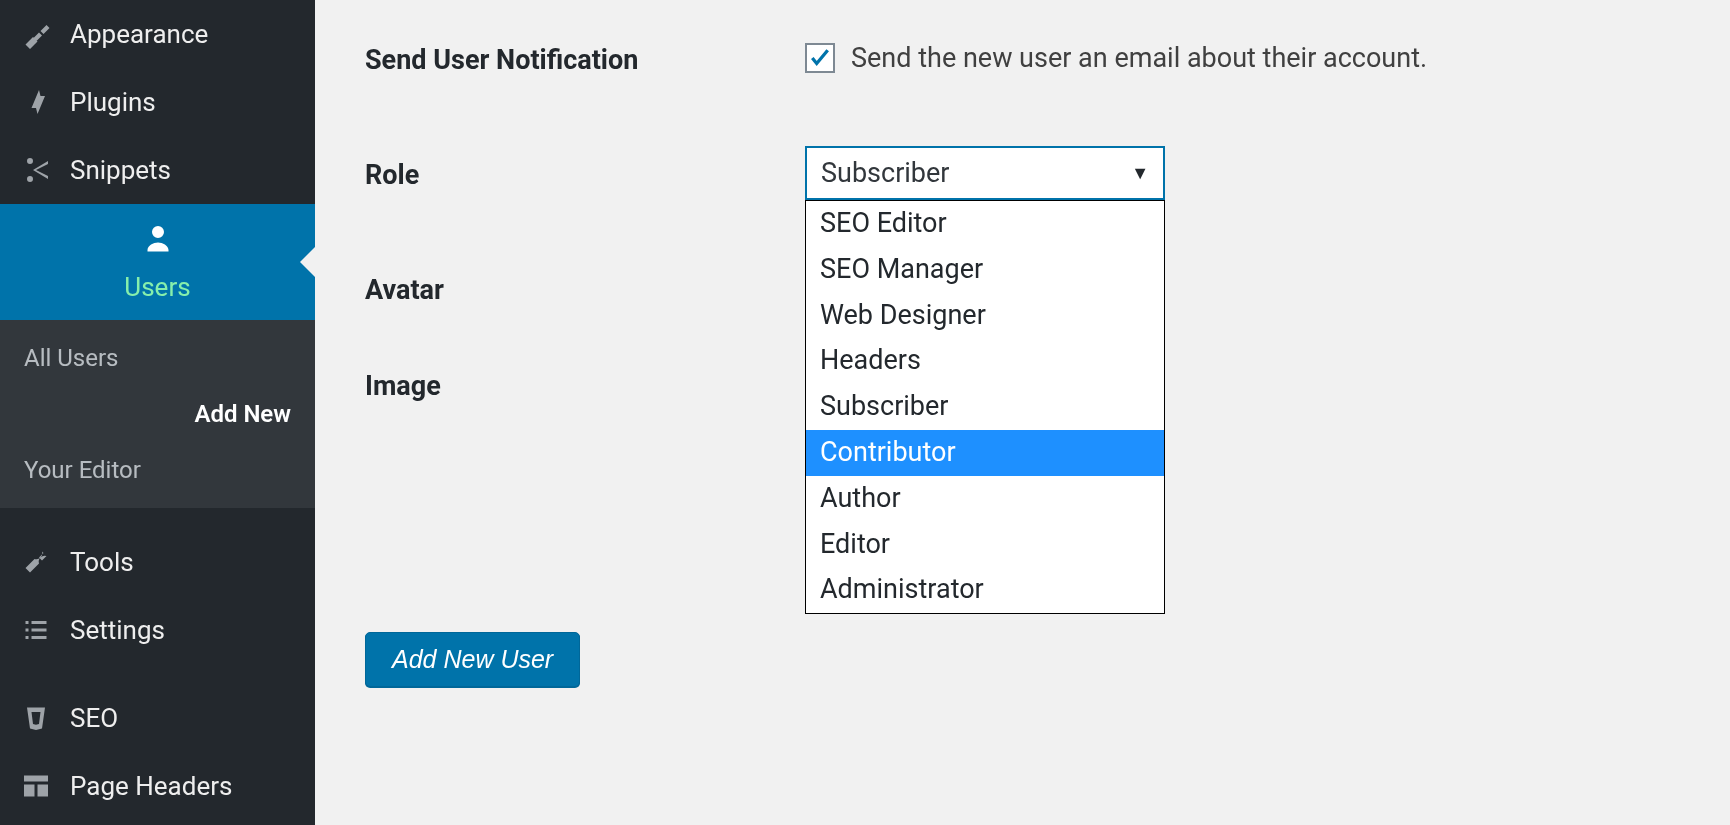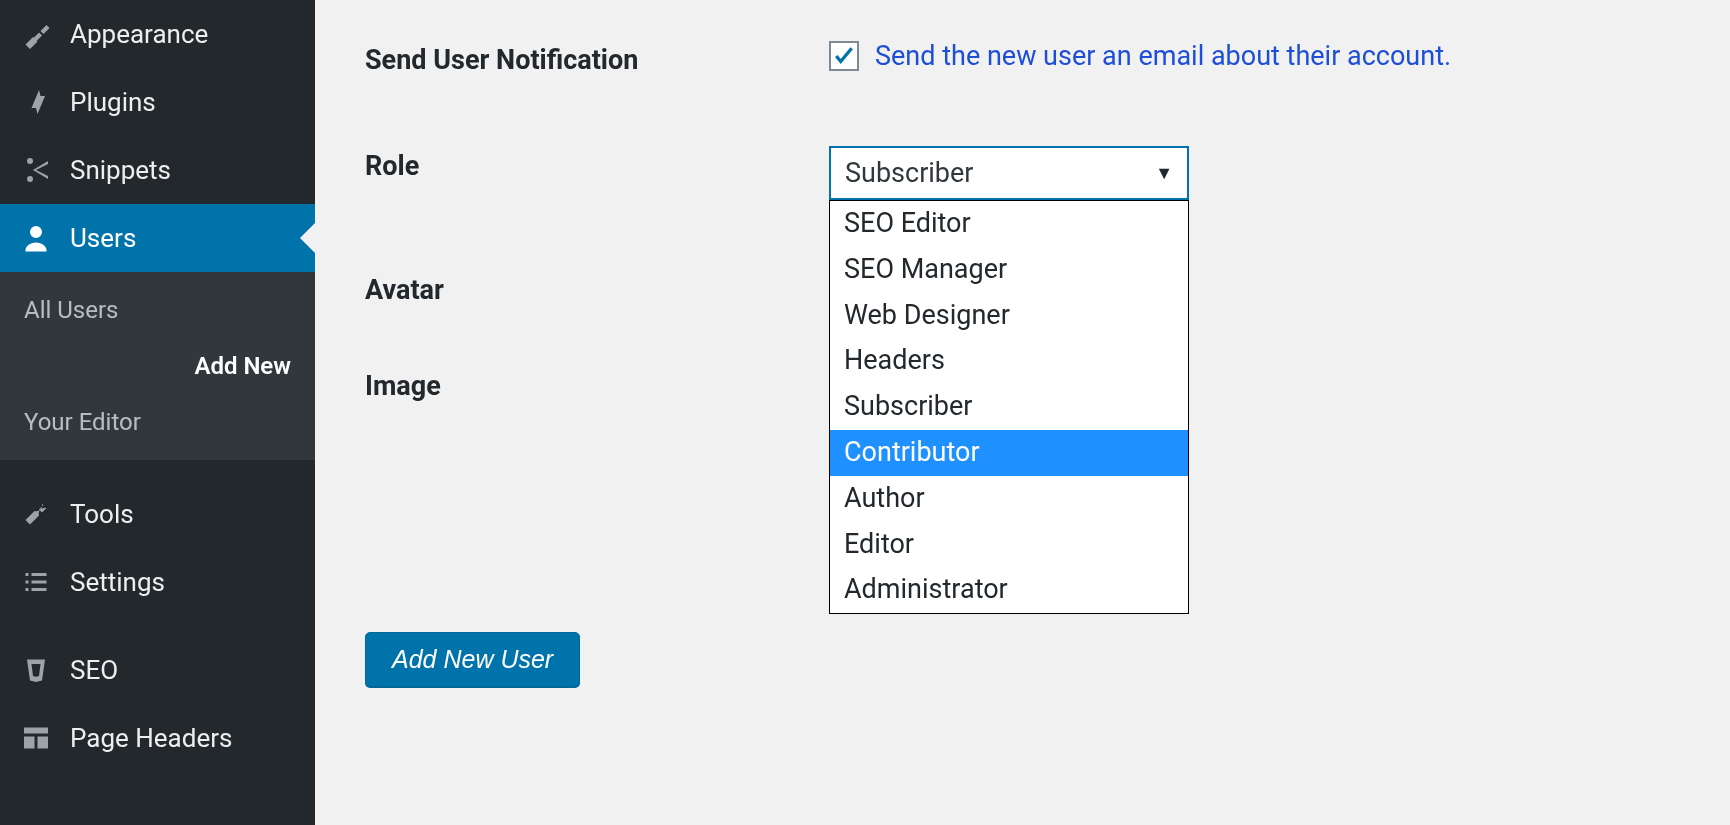--- a/index.html
+++ b/index.html
@@ -23,21 +23,22 @@
     display: flex;
     align-items: center;
     gap: 18px;
     padding: 18px 20px;
     color: #eee;
     cursor: pointer;
     position: relative;
   }
   .menu-item.active {
     background: #0073aa;
-    color: #ffffff;
+    color: #86efac;
+    flex-direction: column;
   }
   .menu-item.active::after {
     content: "";
     position: absolute;
     right: -1px;
     top: 50%;
     transform: translateY(-50%);
     border: 16px solid transparent;
     border-right-color: #f1f1f1;
   }
@@ -68,38 +69,37 @@
   }
   .menu-gap { height: 20px; }
 
   .content {
     flex: 1;
     padding: 40px 50px;
     color: #23282d;
   }
   .form-row {
     display: flex;
-    align-items: flex-start;
+    align-items: center;
     margin-bottom: 70px;
-    gap: 24px;
   }
   .form-label {
     width: 440px;
     font-size: 27px;
     font-weight: 700;
     color: #23282d;
     padding-top: 4px;
   }
   .form-field { flex: 1; }
   .checkbox-wrap {
     display: flex;
     align-items: center;
     gap: 16px;
     font-size: 27px;
-    color: #1d4ed8;
+    color: #404040;
   }
   .checkbox {
     width: 30px;
     height: 30px;
     border: 2px solid #7e8993;
     background: #fff;
     display: inline-flex;
     align-items: center;
     justify-content: center;
     cursor: pointer;

